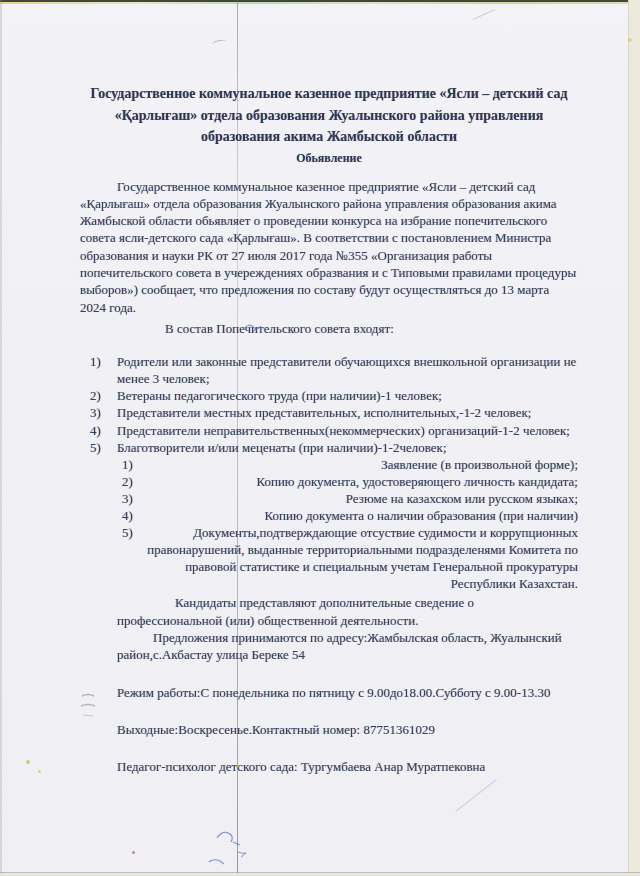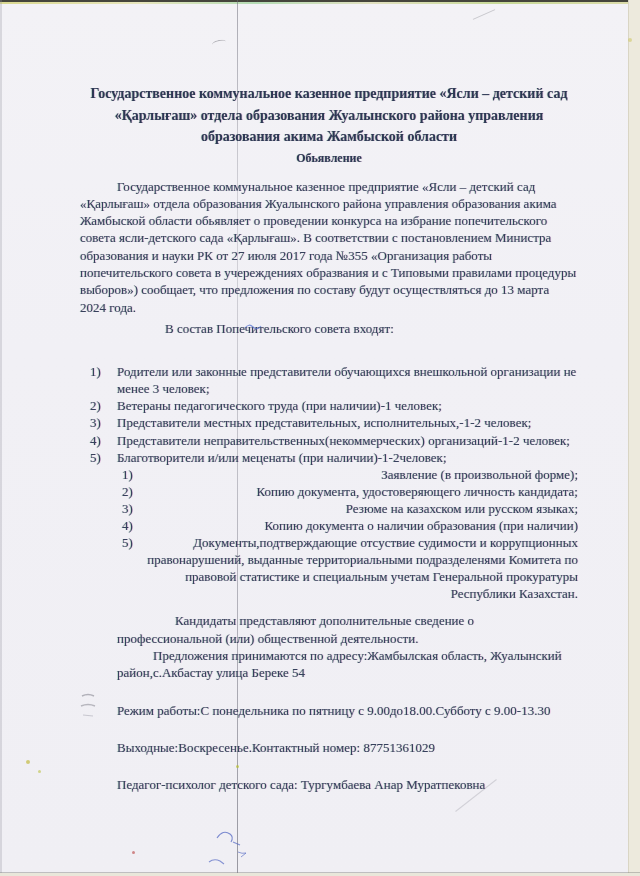--- a/index.html
+++ b/index.html
@@ -30,26 +30,26 @@
     text-shadow:0.7px 0 0 rgba(185,45,160,.22), -0.7px 0 0 rgba(40,150,70,.25);}
   .title{font-weight:bold;text-align:center;font-size:14px;line-height:21.5px;color:#2d3854;}
   .title div{white-space:nowrap;}
   .heading{font-weight:bold;text-align:center;font-size:12px;line-height:21px;color:#2d3854;}
   p,.line,.intro{font-size:13px;line-height:17.3px;margin:0;}
   .p1{margin-top:9px;text-indent:37px;}
   .intro{margin-top:4px;margin-left:85px;}
   ol{margin:0;padding:0;list-style:none;counter-reset:n;font-size:13px;line-height:17.1px;}
   ol li{counter-increment:n;position:relative;}
   ol li::before{content:counter(n) ")";position:absolute;}
-  .list1{margin-top:26px;padding-left:37px;}
+  .list1{margin-top:16px;padding-left:37px;}
   .list1 li::before{left:-27px;}
   .list2{padding-left:60px;text-align:right;}
   .list2 li::before{left:-18px;}
   .p2{margin-left:37px;}
-  .p3{margin-top:10px;margin-left:37px;text-indent:58px;}
+  .p3{margin-top:2px;margin-left:37px;text-indent:58px;}
   .p4{margin-left:37px;text-indent:36px;}
   .line{margin-left:37px;margin-top:20px;}
 
   
   .mark{position:absolute;}
   .speck{position:absolute;border-radius:50%;}
 </style>
 </head>
 <body>
 

